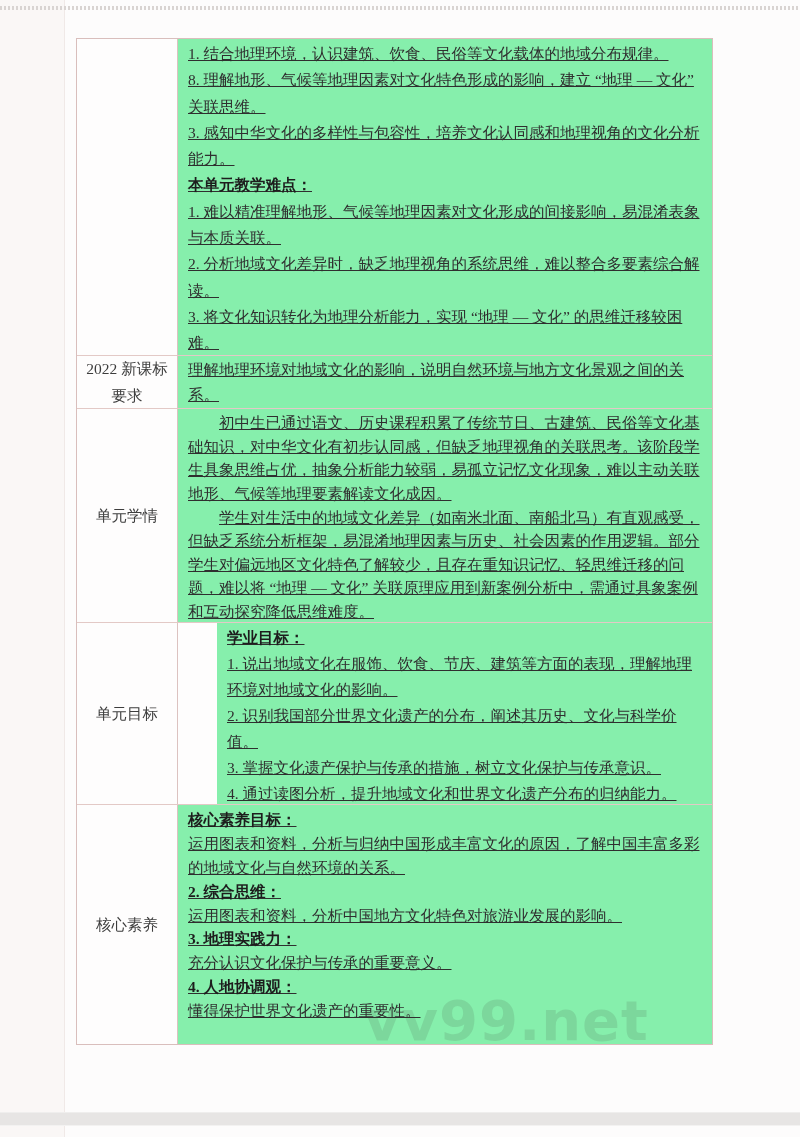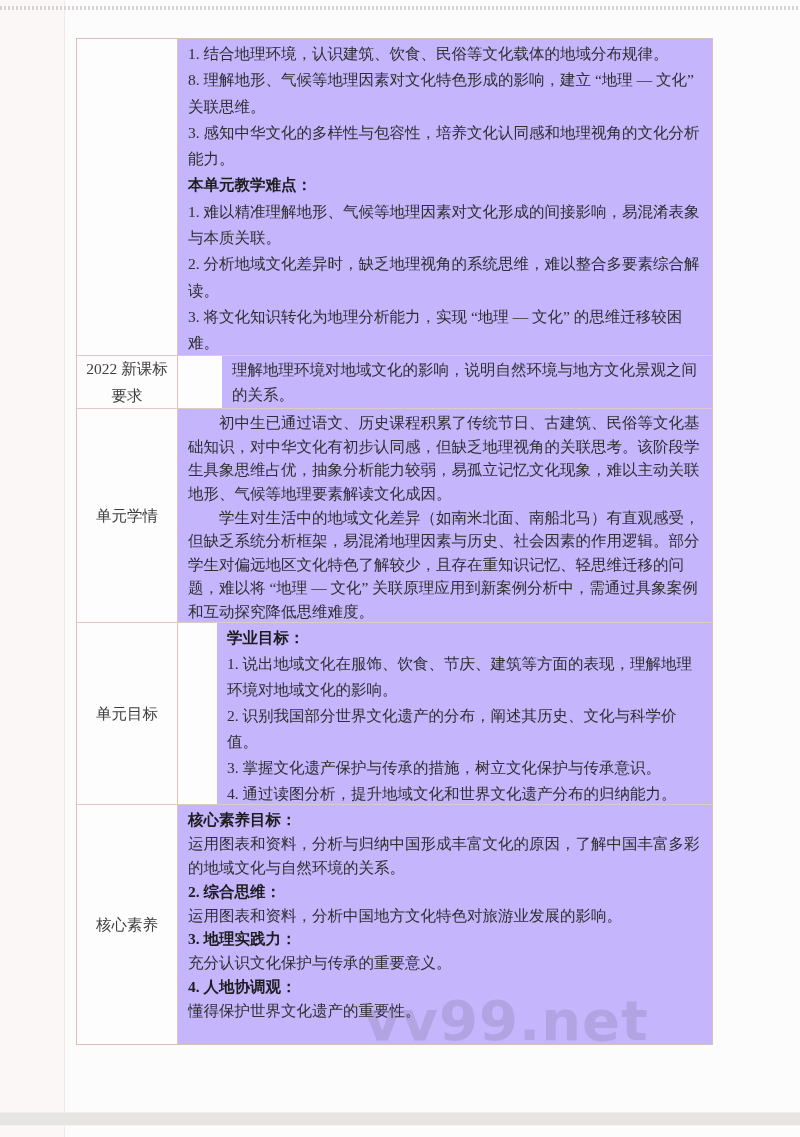--- a/index.html
+++ b/index.html
@@ -27,30 +27,30 @@
   }
   .trow{display:flex;overflow:hidden;box-sizing:border-box;}
   .trow + .trow{border-top:1px solid #e3c9c6;}
   .cell-label{
     width:101px;flex:0 0 101px;box-sizing:border-box;
     background:#fefdfd;border-right:1px solid #dcc2c0;
     display:flex;flex-direction:column;align-items:center;justify-content:center;
     text-align:center;color:#3d3d3d;font-size:15.5px;line-height:27px;
   }
   .cell-content{
-    flex:1;box-sizing:border-box;background:#c4b5fd;
-    padding:2px 8px 0 10px;color:#2f2f2f;font-size:15.5px;
+    flex:1;box-sizing:border-box;background:#86efac;
+    padding:2px 8px 0 10px;color:#2f2f2f;font-size:15.5px;text-decoration:underline;
   }
   .cell-content p{margin:0;}
   .bold{font-weight:bold;color:#1d1d1d;}
   .indent{text-indent:2em;}
 
   
   .r0{height:317px;} .r0 .cell-content{line-height:26.3px;padding-top:2px;}
-  .r1{height:53px;gap:44px;}  .r1 .cell-content{line-height:25px;padding-top:1px;}
+  .r1{height:53px;}  .r1 .cell-content{line-height:25px;padding-top:1px;}
   .r2{height:214px;} .r2 .cell-content{line-height:23.6px;padding-top:2px;}
   .r3{height:183px;} .r3 .cell-content{line-height:26px;padding-top:2px;margin-left:39px;}
   .r4{height:240px;} .r4 .cell-content{line-height:23.8px;padding-top:3px;}
 
   
   .watermark{
     position:absolute;left:364px;top:993px;z-index:5;
     font-family:"DejaVu Sans","Liberation Sans",sans-serif;
     font-weight:bold;font-size:56px;line-height:1;letter-spacing:1px;
     color:rgba(60,55,53,0.13);white-space:nowrap;pointer-events:none;

